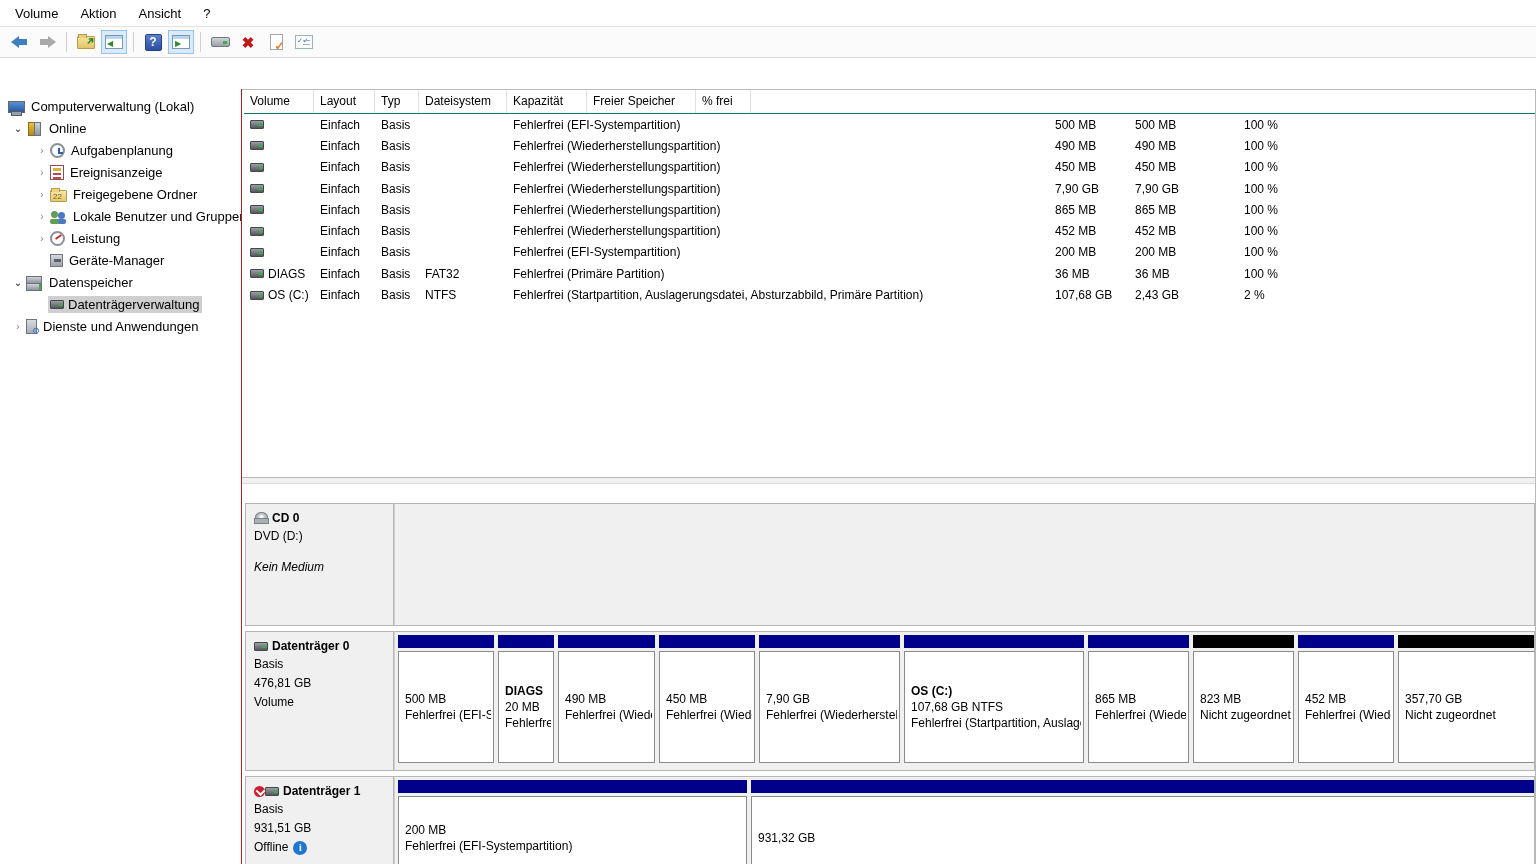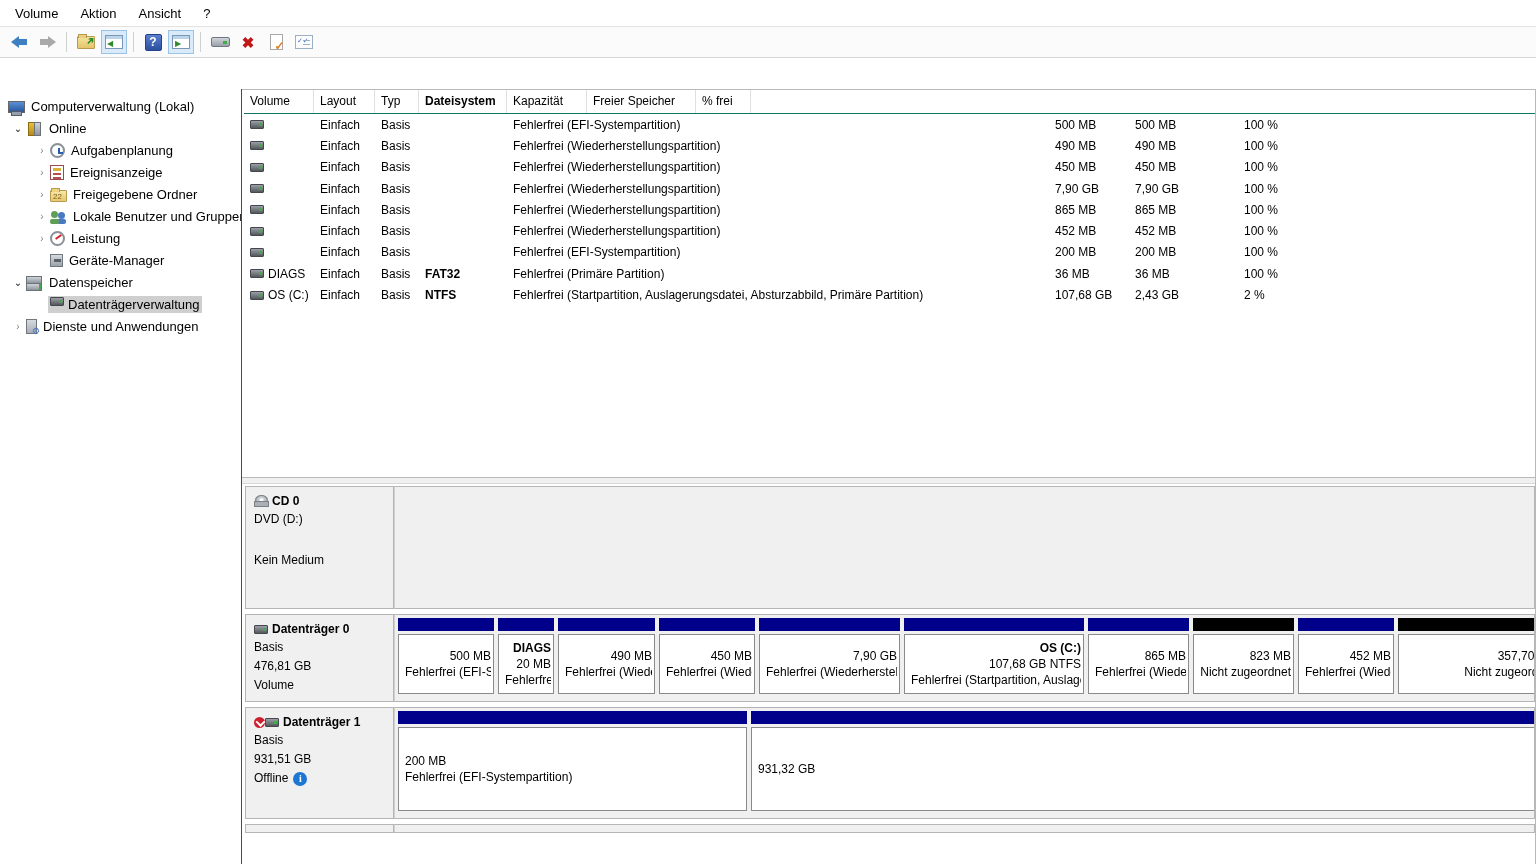--- a/index.html
+++ b/index.html
@@ -56,21 +56,21 @@
   
   .main { position:absolute; top:89px; left:0; right:0; bottom:0; display:flex; }
   .tree-pane { width:242px; background:#fff; border-right:1px solid #b91c1c; padding-top:6px; overflow:hidden; flex:none; }
   .right-pane { flex:1; border-top:1px solid #b9b9b9; border-right:1px solid #b9b9b9; display:flex; flex-direction:column; overflow:hidden; background:#fff; }
 
   
   .trow { height:22px; display:flex; align-items:center; white-space:nowrap; font-size:13px; cursor:default; }
   .trow .chev { width:12px; text-align:center; color:#848484; font-size:10px; flex:none; }
   .trow .chev.exp { color:#222; }
   .trow .lbl { padding:1px 3px; }
-  .trow .selwrap { display:flex; background:#cfcfcf; padding:1px 2px; }
+  .trow .selwrap { display:flex; align-items:center; background:#cfcfcf; padding:1px 2px; }
   .ind0 { padding-left:6px; } .ind1 { padding-left:12px; } .ind2 { padding-left:36px; }
   .ticon { width:17px; height:16px; flex:none; margin:0 3px 0 2px; position:relative; }
 
   .ti-pc { background:linear-gradient(#5a8fd6,#27579e); border:1px solid #666; height:12px; margin-top:2px; }
   .ti-pc::after { content:""; position:absolute; left:2px; bottom:-4px; width:9px; height:3px; background:#93a0ad; border:1px solid #5b5b5b; }
   .ti-system::before { content:""; position:absolute; left:2px; top:2px; width:5px; height:12px; background:linear-gradient(#e8c23a,#b58a1c); border:1px solid #8a6a12; }
   .ti-system::after { content:""; position:absolute; left:8px; top:2px; width:5px; height:12px; background:linear-gradient(#cfd4d9,#8d949b); border:1px solid #6b7177; }
   .ti-clock { border:2px solid #8a9097; border-radius:50%; width:15px; height:15px; background:radial-gradient(#fff 55%,#cfe2f4); }
   .ti-clock::after { content:""; position:absolute; left:6px; top:3px; width:2px; height:6px; background:#2a5db0; }
   .ti-clock::before { content:""; position:absolute; left:6px; top:7px; width:5px; height:2px; background:#2a5db0; }
@@ -98,36 +98,36 @@
   .cd-ic::after { content:""; position:absolute; left:0; bottom:0; width:13px; height:4px; background:#aab0b6; border:1px solid #7a8087; }
 
   
   .list-pane { height:387px; display:flex; flex-direction:column; flex:none; overflow:hidden; }
   .lv-header { display:flex; height:24px; flex:none; border-bottom:1px solid #0f766e; margin-left:2px; }
   .hcell { border-right:1px solid #e0e0e0; padding:4px 0 0 6px; font-size:12px; white-space:nowrap; overflow:hidden; flex:none; }
   .lv-rows { flex:1; overflow:hidden; margin-left:2px; }
   .lv-row { display:flex; height:21.3px; align-items:center; }
   .cell { padding-left:6px; white-space:nowrap; overflow:hidden; flex:none; }
   .c-volume { display:flex; align-items:center; gap:4px; }
-  .w-volume{width:70px;} .w-layout{width:61px;} .w-typ{width:44px;} .w-fs{width:88px;font-weight:bold;}
+  .w-volume{width:70px;} .w-layout{width:61px;} .w-typ{width:44px;} .w-fs{width:88px;}
   .w-status{width:542px;} .w-kap{width:80px;} .w-frei{width:109px;} .w-pct{width:55px;}
   .w-fill{flex:1; border-right:none;}
 
   
   .hsplit { height:7px; flex:none; background:#f0f0f0; border-top:1px solid #b9b9b9; border-bottom:1px solid #d9d9d9; }
 
   
-  .graph-pane { flex:1; background:#fff; padding:2px 0 0 3px; overflow:hidden; }
+  .graph-pane { flex:1; background:#fff; padding:19px 0 0 3px; overflow:hidden; }
   .g-row { display:flex; margin-bottom:5px; }
   .g-label { width:149px; flex:none; background:#f0f0f0; border:1px solid #b5b5b5; padding:7px 4px 4px 8px; overflow:hidden; }
   .g-area { flex:1; background:#f0f0f0; border:1px solid #b5b5b5; border-left:1px solid #d0d0d0; display:flex; gap:4px; padding:3px 0 7px 3px; overflow:hidden; }
   .g-title { font-weight:bold; display:flex; align-items:center; gap:4px; white-space:nowrap; }
   .g-line { margin-top:4px; line-height:15px; white-space:nowrap; display:flex; align-items:center; gap:5px; }
   .row-cd { height:123px; }
-  .row-d0 { height:88px;text-align:right; }
+  .row-d0 { height:140px; }
   .row-d1 { height:112px; }
   .row-part { height:9px; margin-bottom:0; }
   .row-part .g-label, .row-part .g-area { padding:0; }
 
   .part { flex:none; display:flex; flex-direction:column; }
   .part .bar { height:13px; flex:none; margin-bottom:3px; }
   .part .pbox { flex:1; background:#fff; border:1px solid #8a8a8a; padding:1px 2px 1px 6px; overflow:hidden; display:flex; flex-direction:column; justify-content:center; }
   .part .pline { line-height:16px; white-space:nowrap; overflow:hidden; }
   .part .pname { font-weight:bold; }
 
@@ -389,21 +389,21 @@
 
       <div class="graph-pane">
 
         <div class="g-row row-cd">
           <div class="g-label">
             <div class="g-title">
                 <span class="cd-ic"></span>
                 <span>CD 0</span>
               </div>
             <div class="g-line">DVD (D:)</div>
-            <div class="g-line" style="margin-top:26px;">Kein Medium</div>
+            <div class="g-line" style="margin-top:16px;font-style:italic;">Kein Medium</div>
           </div>
           <div class="g-area"></div>
         </div>
 
         <div class="g-row row-d0">
           <div class="g-label">
             <div class="g-title">
                 <span class="disk-ic"></span>
                 <span>Datenträger 0</span>
               </div>

